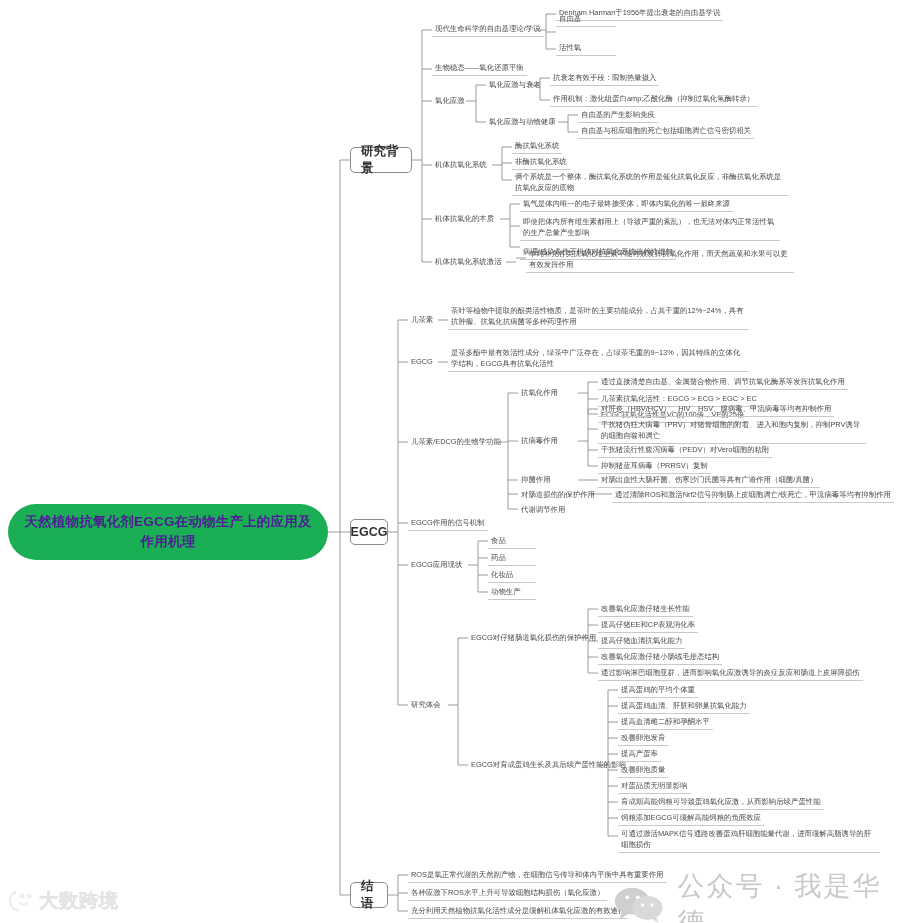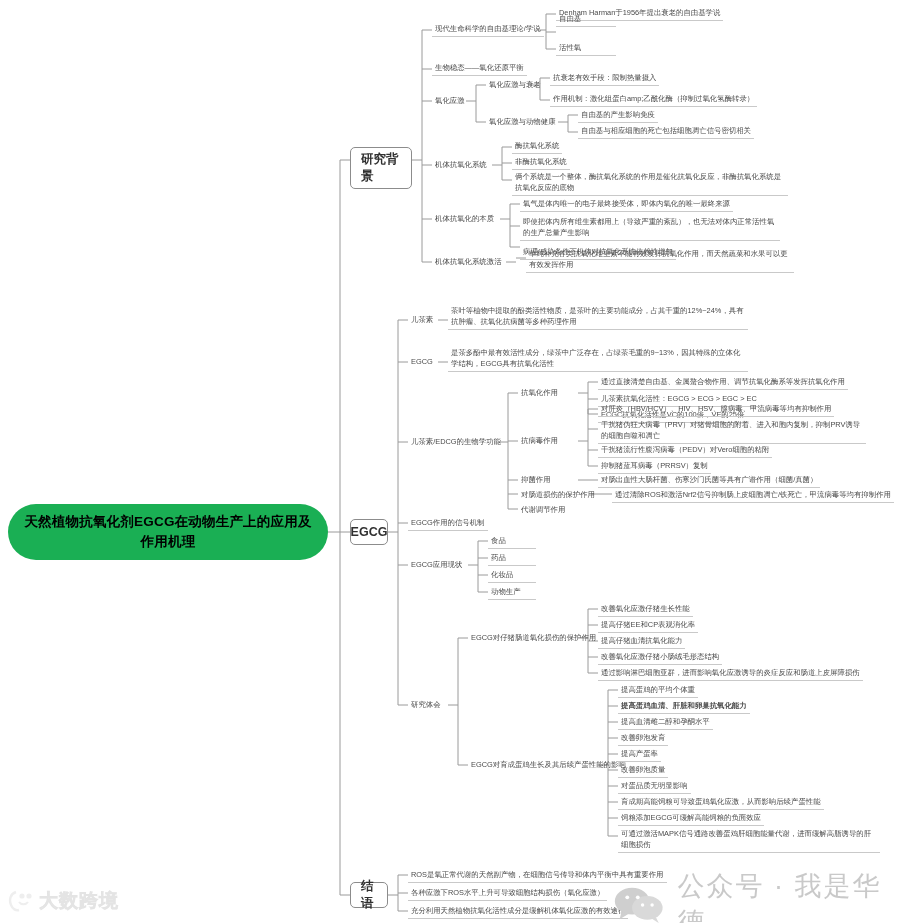--- a/index.html
+++ b/index.html
@@ -8,21 +8,21 @@
     font-family:"Liberation Sans","DejaVu Sans",sans-serif;
     color:#3f3f3f;
   }
   #canvas{position:absolute;left:0;top:0;width:900px;height:923px;}
   svg.links{position:absolute;left:0;top:0;width:900px;height:923px;pointer-events:none;}
 
   
   .root{
     position:absolute;
     background:#1aaf54;
-    color:#000000;
+    color:#4c1d95;
     border-radius:32px;
     font-weight:bold;
     font-size:13.5px;
     line-height:1.45;
     text-align:center;
     display:flex;align-items:center;justify-content:center;
     padding:0 14px;
     box-sizing:border-box;
     letter-spacing:.2px;
   }
@@ -201,21 +201,21 @@
       <path d="M388 895 H398"></path>
       <path d="M398 875 V911"></path>
       <path d="M398 875 H408"></path>
       <path d="M398 893 H408"></path>
       <path d="M398 911 H408"></path>
     </g>
   </svg>
 
   <div class="root" style="left:8px;top:504px;width:320px;height:56px;">天然植物抗氧化剂EGCG在动物生产上的应用及作用机理</div>
 
-  <div class="l1" style="left:350px;top:147px;width:62px;height:42px;">研究背景</div>
+  <div class="l1" style="left:350px;top:147px;width:62px;height:26px;">研究背景</div>
 
   <div class="l1" style="left:350px;top:519px;width:38px;height:26px;">EGCG</div>
 
   <div class="l1" style="left:350px;top:882px;width:38px;height:26px;">结语</div>
 
   <div class="n" style="left:432px;top:22px;">现代生命科学的自由基理论/学说</div>
 
   <div class="n" style="left:556px;top:6px;">Denham Harman于1956年提出衰老的自由基学说</div>
   <div class="n" style="left:556px;top:12px;width:60px;">自由基</div>
   <div class="n" style="left:556px;top:41px;width:60px;">活性氧</div>
@@ -284,21 +284,21 @@
 
   <div class="n noline" style="left:468px;top:631px;">EGCG对仔猪肠道氧化损伤的保护作用</div>
   <div class="n" style="left:598px;top:602px;">改善氧化应激仔猪生长性能</div>
   <div class="n" style="left:598px;top:618px;">提高仔猪EE和CP表观消化率</div>
   <div class="n" style="left:598px;top:634px;">提高仔猪血清抗氧化能力</div>
   <div class="n" style="left:598px;top:650px;">改善氧化应激仔猪小肠绒毛形态结构</div>
   <div class="n" style="left:598px;top:666px;">通过影响淋巴细胞亚群，进而影响氧化应激诱导的炎症反应和肠道上皮屏障损伤</div>
 
   <div class="n noline" style="left:468px;top:758px;">EGCG对育成蛋鸡生长及其后续产蛋性能的影响</div>
   <div class="n" style="left:618px;top:683px;">提高蛋鸡的平均个体重</div>
-  <div class="n" style="left:618px;top:699px;font-weight:bold;">提高蛋鸡血清、肝脏和卵巢抗氧化能力</div>
+  <div class="n" style="left:618px;top:699px;">提高蛋鸡血清、肝脏和卵巢抗氧化能力</div>
   <div class="n" style="left:618px;top:715px;font-family:Liberation Serif, serif;">提高血清雌二醇和孕酮水平</div>
   <div class="n" style="left:618px;top:731px;">改善卵泡发育</div>
   <div class="n" style="left:618px;top:747px;">提高产蛋率</div>
   <div class="n" style="left:618px;top:763px;">改善卵泡质量</div>
   <div class="n" style="left:618px;top:779px;font-family:Liberation Serif, serif;">对蛋品质无明显影响</div>
   <div class="n" style="left:618px;top:795px;">育成期高能饲粮可导致蛋鸡氧化应激，从而影响后续产蛋性能</div>
   <div class="n" style="left:618px;top:811px;">饲粮添加EGCG可缓解高能饲粮的负面效应</div>
   <div class="n wrap" style="left:618px;top:827px;width:262px;">可通过激活MAPK信号通路改善蛋鸡肝细胞能量代谢，进而缓解高脂诱导的肝细胞损伤</div>
 
   <div class="n" style="left:408px;top:868px;">ROS是氧正常代谢的天然副产物，在细胞信号传导和体内平衡中具有重要作用</div>

